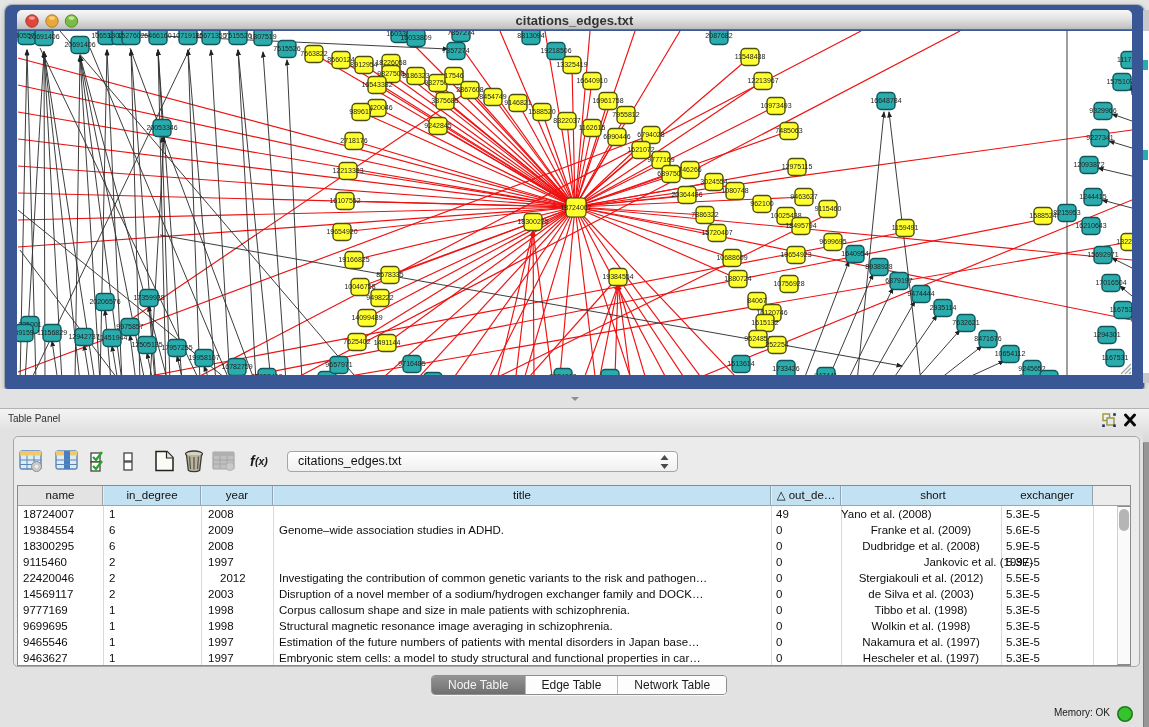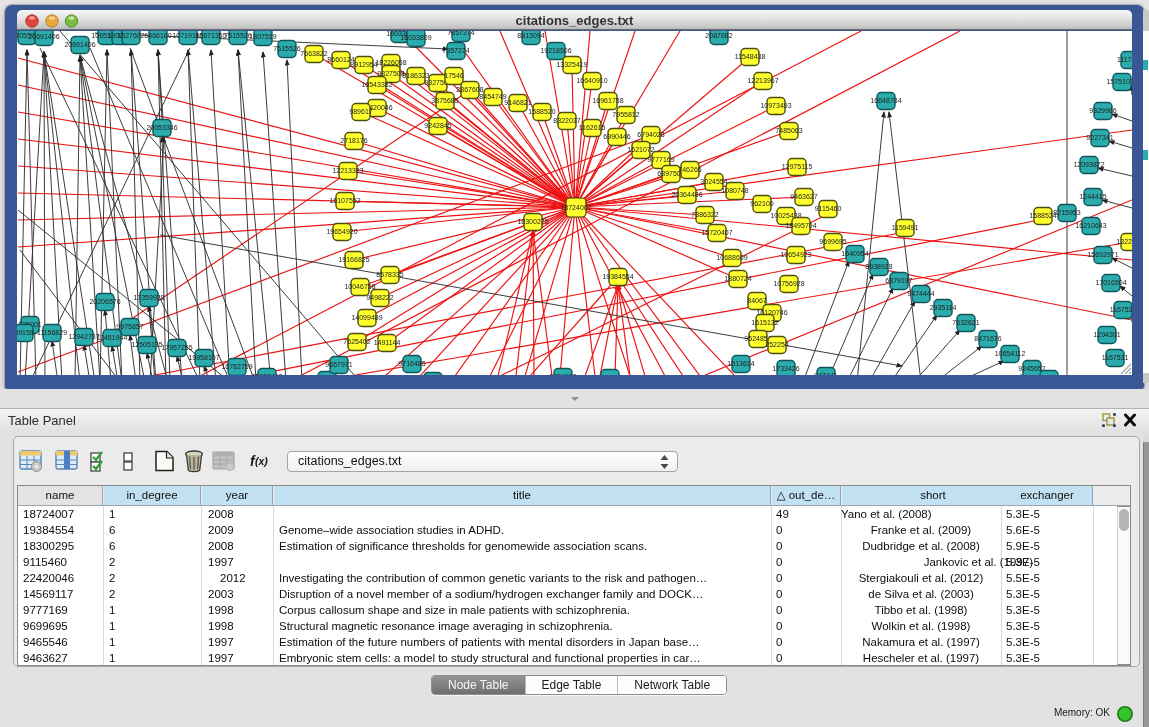--- a/index.html
+++ b/index.html
@@ -3,21 +3,21 @@
 <style>
 *{margin:0;padding:0;box-sizing:border-box}
 body{width:1149px;height:727px;position:relative;overflow:hidden;background:#e4e4e4;font-family:"Liberation Sans",sans-serif}
 .abs{position:absolute}
 .win{left:5px;top:5px;width:1139px;height:384px;background:#3a5795;border-radius:7px 7px 3px 3px;box-shadow:0 0 0 1px rgba(40,50,80,.25),0 2px 6px rgba(0,0,0,.25)}
 .tbar{left:12px;top:5px;width:1115px;height:20px;background:linear-gradient(#f7f7f7,#e3e3e3 45%,#c4c4c4 92%,#b8b8b8);border-radius:5px 5px 0 0;border-bottom:1px solid #6e6e6e}
 .title{width:100%;text-align:center;top:3px;font-size:13px;font-weight:bold;color:#333}
 .canvas{left:12px;top:26px;width:1115px;height:344px;background:#fff;overflow:hidden}
 .sliver{left:1143px;top:10px;width:6px;height:717px}
 .gap{left:0;top:389px;width:1149px;height:19px;background:#e2e2e2}
-.tphead{left:0;top:408px;width:1149px;height:35px;background:linear-gradient(#f4f4f4,#d8d8d8);border-top:1px solid #b2b2b2;border-bottom:1px solid #9d9d9d;font-size:13px;color:#2e2e2e}
+.tphead{left:0;top:408px;width:1149px;height:35px;background:linear-gradient(#f4f4f4,#d8d8d8);border-top:1px solid #b2b2b2;border-bottom:1px solid #9d9d9d;font-size:10px;color:#2e2e2e}
 .panelbg{left:0;top:430px;width:1143px;height:297px;background:#e2e2e2}
 .inner{left:13px;top:436px;width:1127px;height:231px;background:#ebebeb;border:1px solid #a8a8a8;border-radius:5px}
 .dd{left:287px;top:451px;width:391px;height:21px;background:linear-gradient(#fff,#f0f0f0);border:1px solid #a5a5a5;border-radius:4px;font-size:12.5px;color:#111;line-height:19px;padding-left:10px}
 .thead{left:17px;top:485px;width:1114px;height:21px;background:#ececec;border:1px solid #8a8a8a;border-bottom:1px solid #98a7b2}
 .hc{position:absolute;top:0;height:19px;background:#c2e1f2;border-right:1px solid #93a5b4;font-size:11.5px;color:#111;text-align:center;line-height:19px}
 .tbody{left:17px;top:506px;width:1100px;height:159px;background:#fff;border-left:1px solid #8a8a8a;overflow:hidden}
 .trow{position:absolute;left:0;width:1100px;height:16px;font-size:11.5px;color:#0d0d0d}
 .trow span{position:absolute;top:1px;white-space:nowrap}
 .vline{position:absolute;top:0;height:159px;width:1px;background:#d9d9d9}
 .sbar{left:1117px;top:506px;width:14px;height:159px;background:#fafafa;border:1px solid #8a8a8a;border-left:1px solid #cfcfcf}
@@ -609,21 +609,20 @@
       <span style="left:190px">2009</span>
       <span style="left:261px">Genome–wide association studies in ADHD.</span>
       <span style="left:758px">0</span>
       <span style="left:823px;width:160px;text-align:center">Franke et al. (2009)</span>
       <span style="left:988px">5.6E-5</span>
 </div>
 <div class="trow" style="top:33px">
 <span style="left:5px">18300295</span>
       <span style="left:91px">6</span>
       <span style="left:190px">2008</span>
-      <span style="left:261px">Estimation of significance thresholds for genomewide association scans.</span>
       <span style="left:758px">0</span>
       <span style="left:823px;width:160px;text-align:center">Dudbridge et al. (2008)</span>
       <span style="left:988px">5.9E-5</span>
 </div>
 <div class="trow" style="top:49px">
 <span style="left:5px">9115460</span>
       <span style="left:91px">2</span>
       <span style="left:190px">1997</span>
       <span style="left:758px">0</span>
       <span style="left:855px;width:160px;text-align:right">Jankovic et al. (1997)</span>

